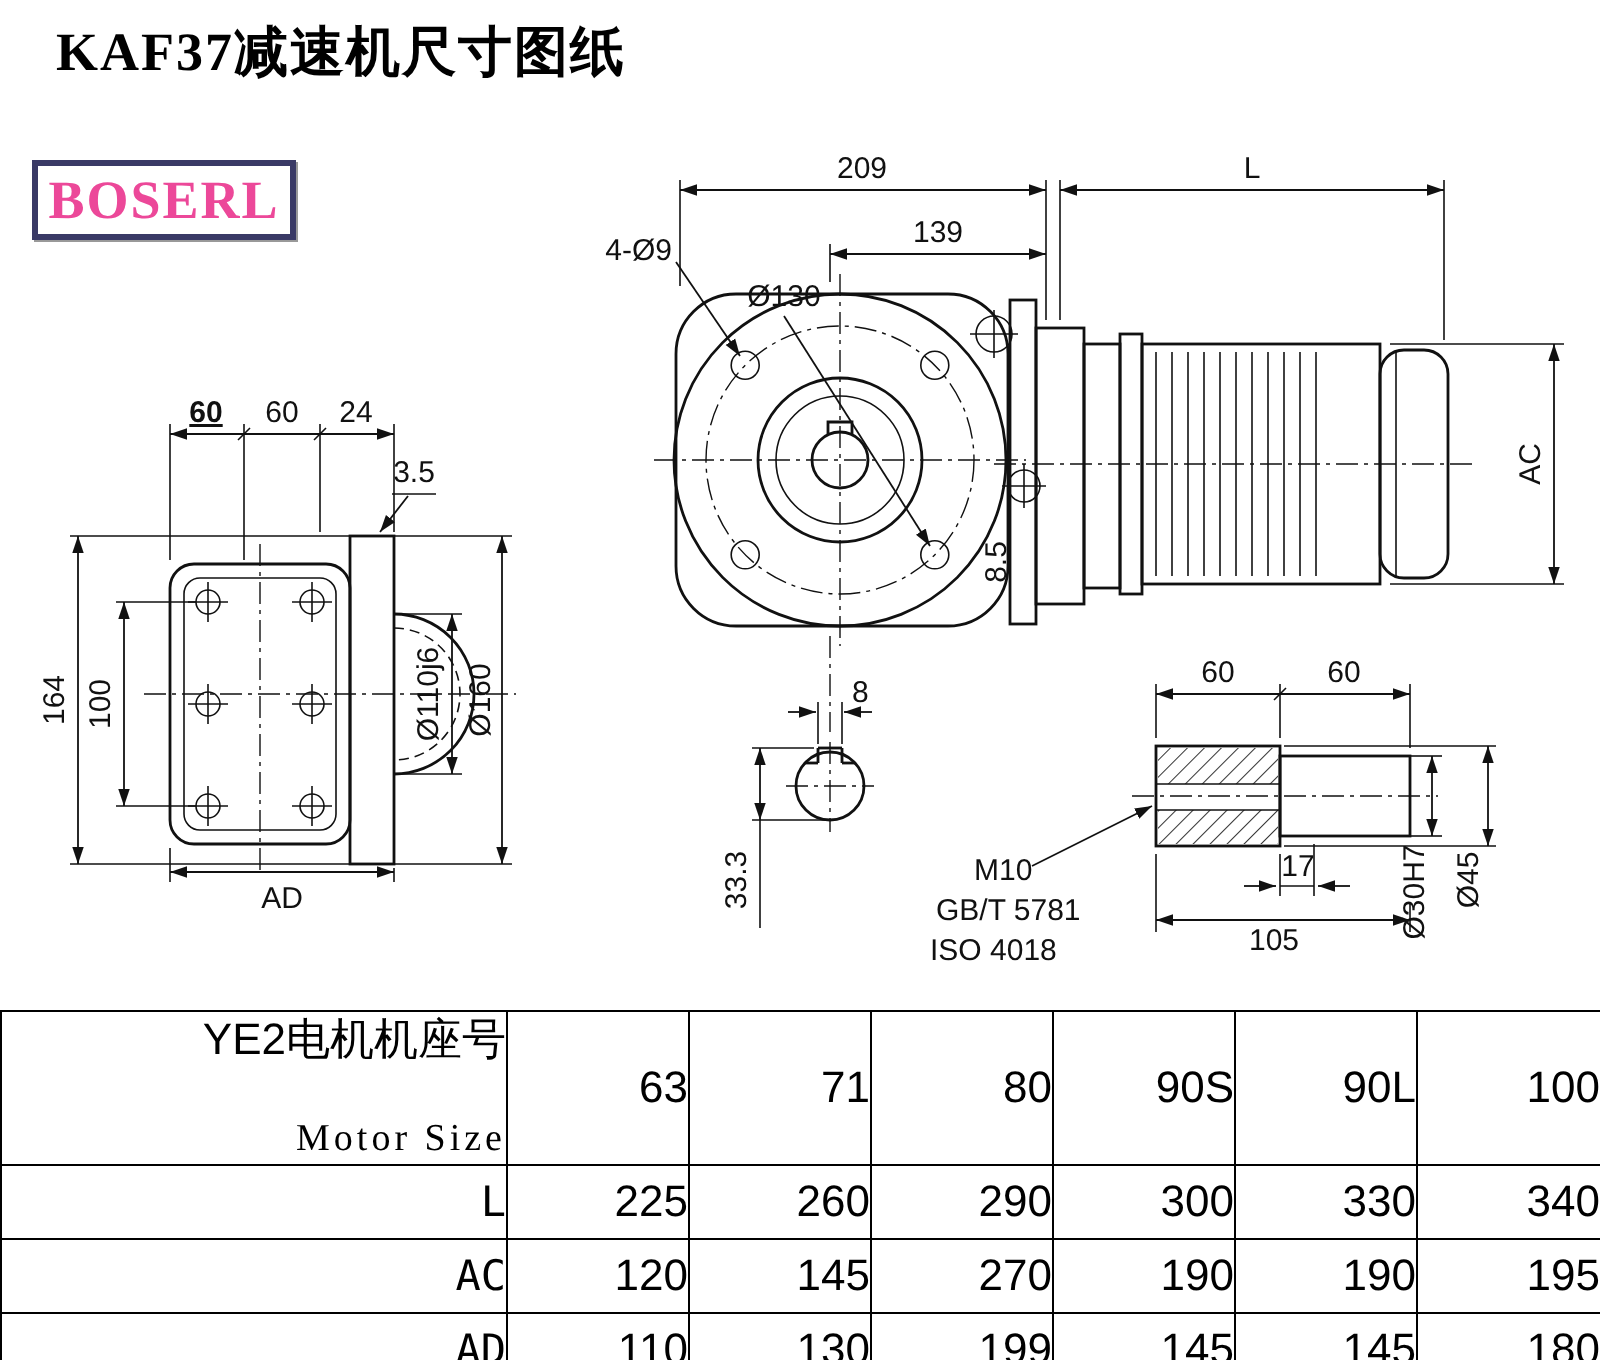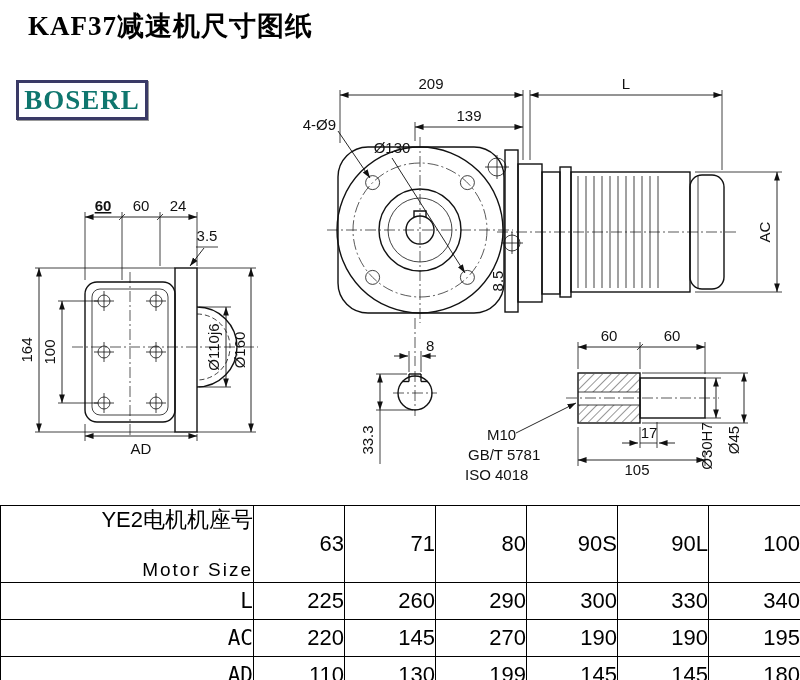--- a/index.html
+++ b/index.html
@@ -2,38 +2,38 @@
 <html><head>
 <meta charset="utf-8">
 <style>
   html,body{margin:0;padding:0;background:#fff;}
   .page{position:relative;width:800px;height:680px;background:#fff;overflow:hidden;
         font-family:"Liberation Sans",sans-serif;color:#000;padding-left:36px;}
   .title{position:absolute;left:28px;top:8px;margin:0;font:700 27px "Liberation Serif",serif;
          letter-spacing:1px;color:#000;}
   .logo{position:absolute;left:16px;top:80px;width:126px;height:34px;border:3px solid #3a3a66;
         box-shadow:1px 1px 0 #999;display:flex;align-items:center;justify-content:center;background:#fff;}
-  .logo span{font:700 27px "Liberation Serif",serif;color:#0f766e;letter-spacing:1px;}
+  .logo span{font:700 27px "Liberation Serif",serif;color:#ec4899;letter-spacing:1px;}
   .drawing{position:absolute;left:0;top:0;}
   .drawing text{font-family:"Liberation Sans",sans-serif;font-size:15px;fill:#111;}
   .drawing text.rot{font-size:15px;}
   .drawing text.b-u{font-weight:bold;text-decoration:underline;}
   .obj{fill:none;stroke:#111;stroke-width:1.4;}
   .thin{fill:none;stroke:#111;stroke-width:0.8;}
   .dim{fill:none;stroke:#111;stroke-width:0.9;}
   .cl{fill:none;stroke:#111;stroke-width:0.7;stroke-dasharray:11 3 2 3;}
   .dash{stroke-dasharray:5 3;}
   .dim-table{position:absolute;left:0;top:505px;width:800px;height:175px;border-collapse:collapse;
              table-layout:fixed;}
   .dim-table td{border:1px solid #000;text-align:right;vertical-align:middle;
                 font-size:22px;padding:0;}
   .dim-table tr.hdr{height:64px;}
   .dim-table tr.datarow{height:37px;}
   .dim-table .cn{font-size:22px;line-height:28px;}
-  .dim-table .en{font-family:Liberation Sans, sans-serif;font-size:19px;letter-spacing:2px;line-height:24px;margin-top:24px;}
+  .dim-table .en{font-family:Liberation Serif, serif;font-size:19px;letter-spacing:2px;line-height:24px;margin-top:24px;}
   .dim-table .rowlab{font-family:"DejaVu Sans Mono",monospace;font-size:21px;}
 </style>
 </head>
 <body>
 
 <div class="page">
 
   <h1 class="title">KAF37减速机尺寸图纸</h1>
 
   <div class="logo">
@@ -301,21 +301,21 @@
         <td class="rowlab">L</td>
         <td>225</td>
         <td>260</td>
         <td>290</td>
         <td>300</td>
         <td>330</td>
         <td>340</td>
       </tr>
       <tr class="datarow">
         <td class="rowlab">AC</td>
-        <td>220</td>
+        <td>120</td>
         <td>145</td>
         <td>270</td>
         <td>190</td>
         <td>190</td>
         <td>195</td>
       </tr>
       <tr class="datarow">
         <td class="rowlab">AD</td>
         <td>110</td>
         <td>130</td>

